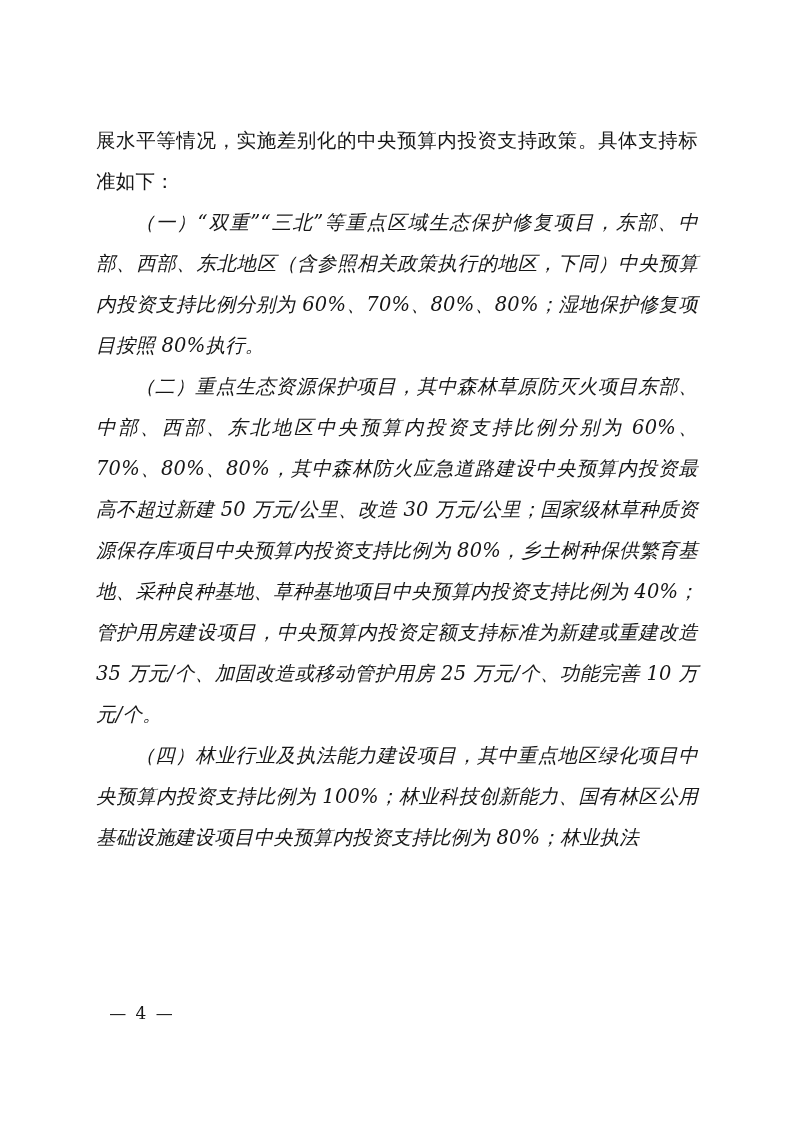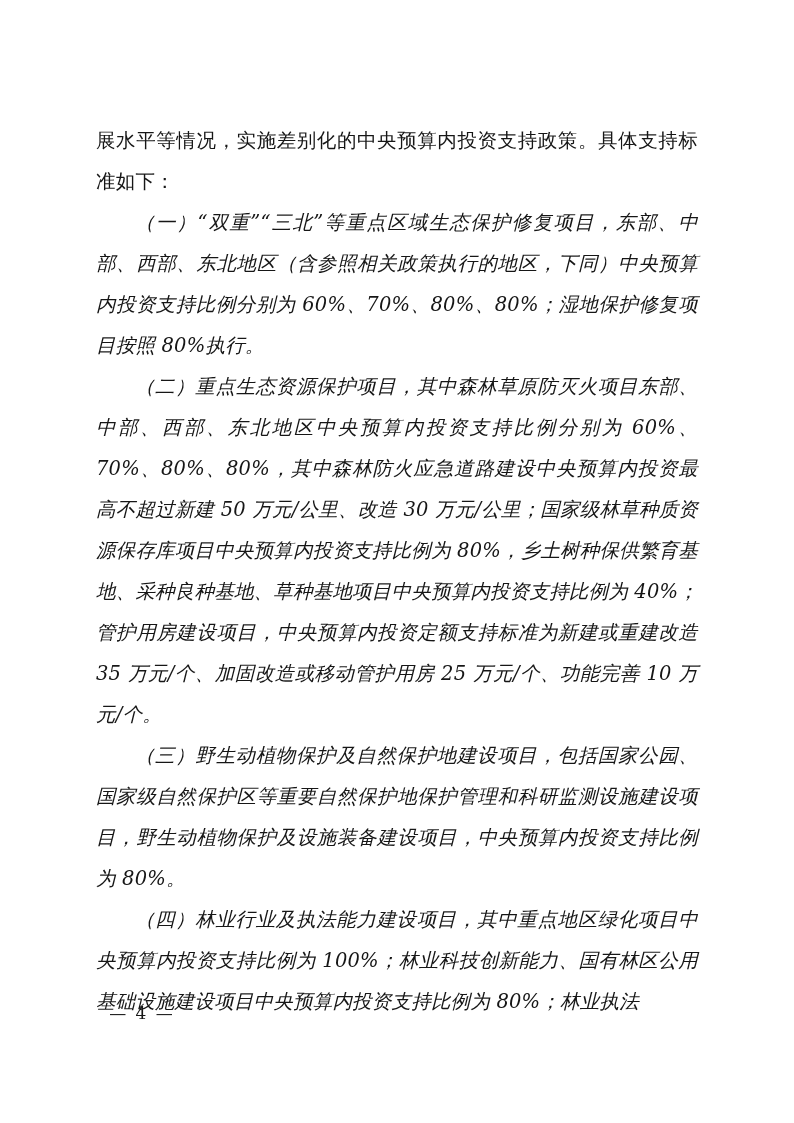--- a/index.html
+++ b/index.html
@@ -61,19 +61,18 @@
   }
 </style>
 </head>
 <body>
 
 <div class="page">
   <div class="body-text">
     <p class="para">展水平等情况，实施差别化的中央预算内投资支持政策。具体支持标准如下：</p>
     <p class="para indent2">（一）“双重”“三北”等重点区域生态保护修复项目，东部、中部、西部、东北地区（含参照相关政策执行的地区，下同）中央预算内投资支持比例分别为 60%、70%、80%、80%；湿地保护修复项目按照 80%执行。</p>
     <p class="para indent2">（二）重点生态资源保护项目，其中森林草原防灭火项目东部、中部、西部、东北地区中央预算内投资支持比例分别为 60%、70%、80%、80%，其中森林防火应急道路建设中央预算内投资最高不超过新建 50 万元/公里、改造 30 万元/公里；国家级林草种质资源保存库项目中央预算内投资支持比例为 80%，乡土树种保供繁育基地、采种良种基地、草种基地项目中央预算内投资支持比例为 40%；管护用房建设项目，中央预算内投资定额支持标准为新建或重建改造 35 万元/个、加固改造或移动管护用房 25 万元/个、功能完善 10 万元/个。</p>
-    <p class="para indent2">（三）野生动植物保护及自然保护地建设项目，包括国家公园、国家级自然保护区等重要自然保护地保护管理和科研监测设施建设项目，野生动植物保护及设施装备建设项目，中央预算内投资支持比例为 80%。</p>
     <p class="para indent2">（四）林业行业及执法能力建设项目，其中重点地区绿化项目中央预算内投资支持比例为 100%；林业科技创新能力、国有林区公用基础设施建设项目中央预算内投资支持比例为 80%；林业执法</p>
   </div>
   <div class="page-number">
     <span class="pn-inner">— 4 —</span>
   </div>
 </div>
 
 </body></html>

